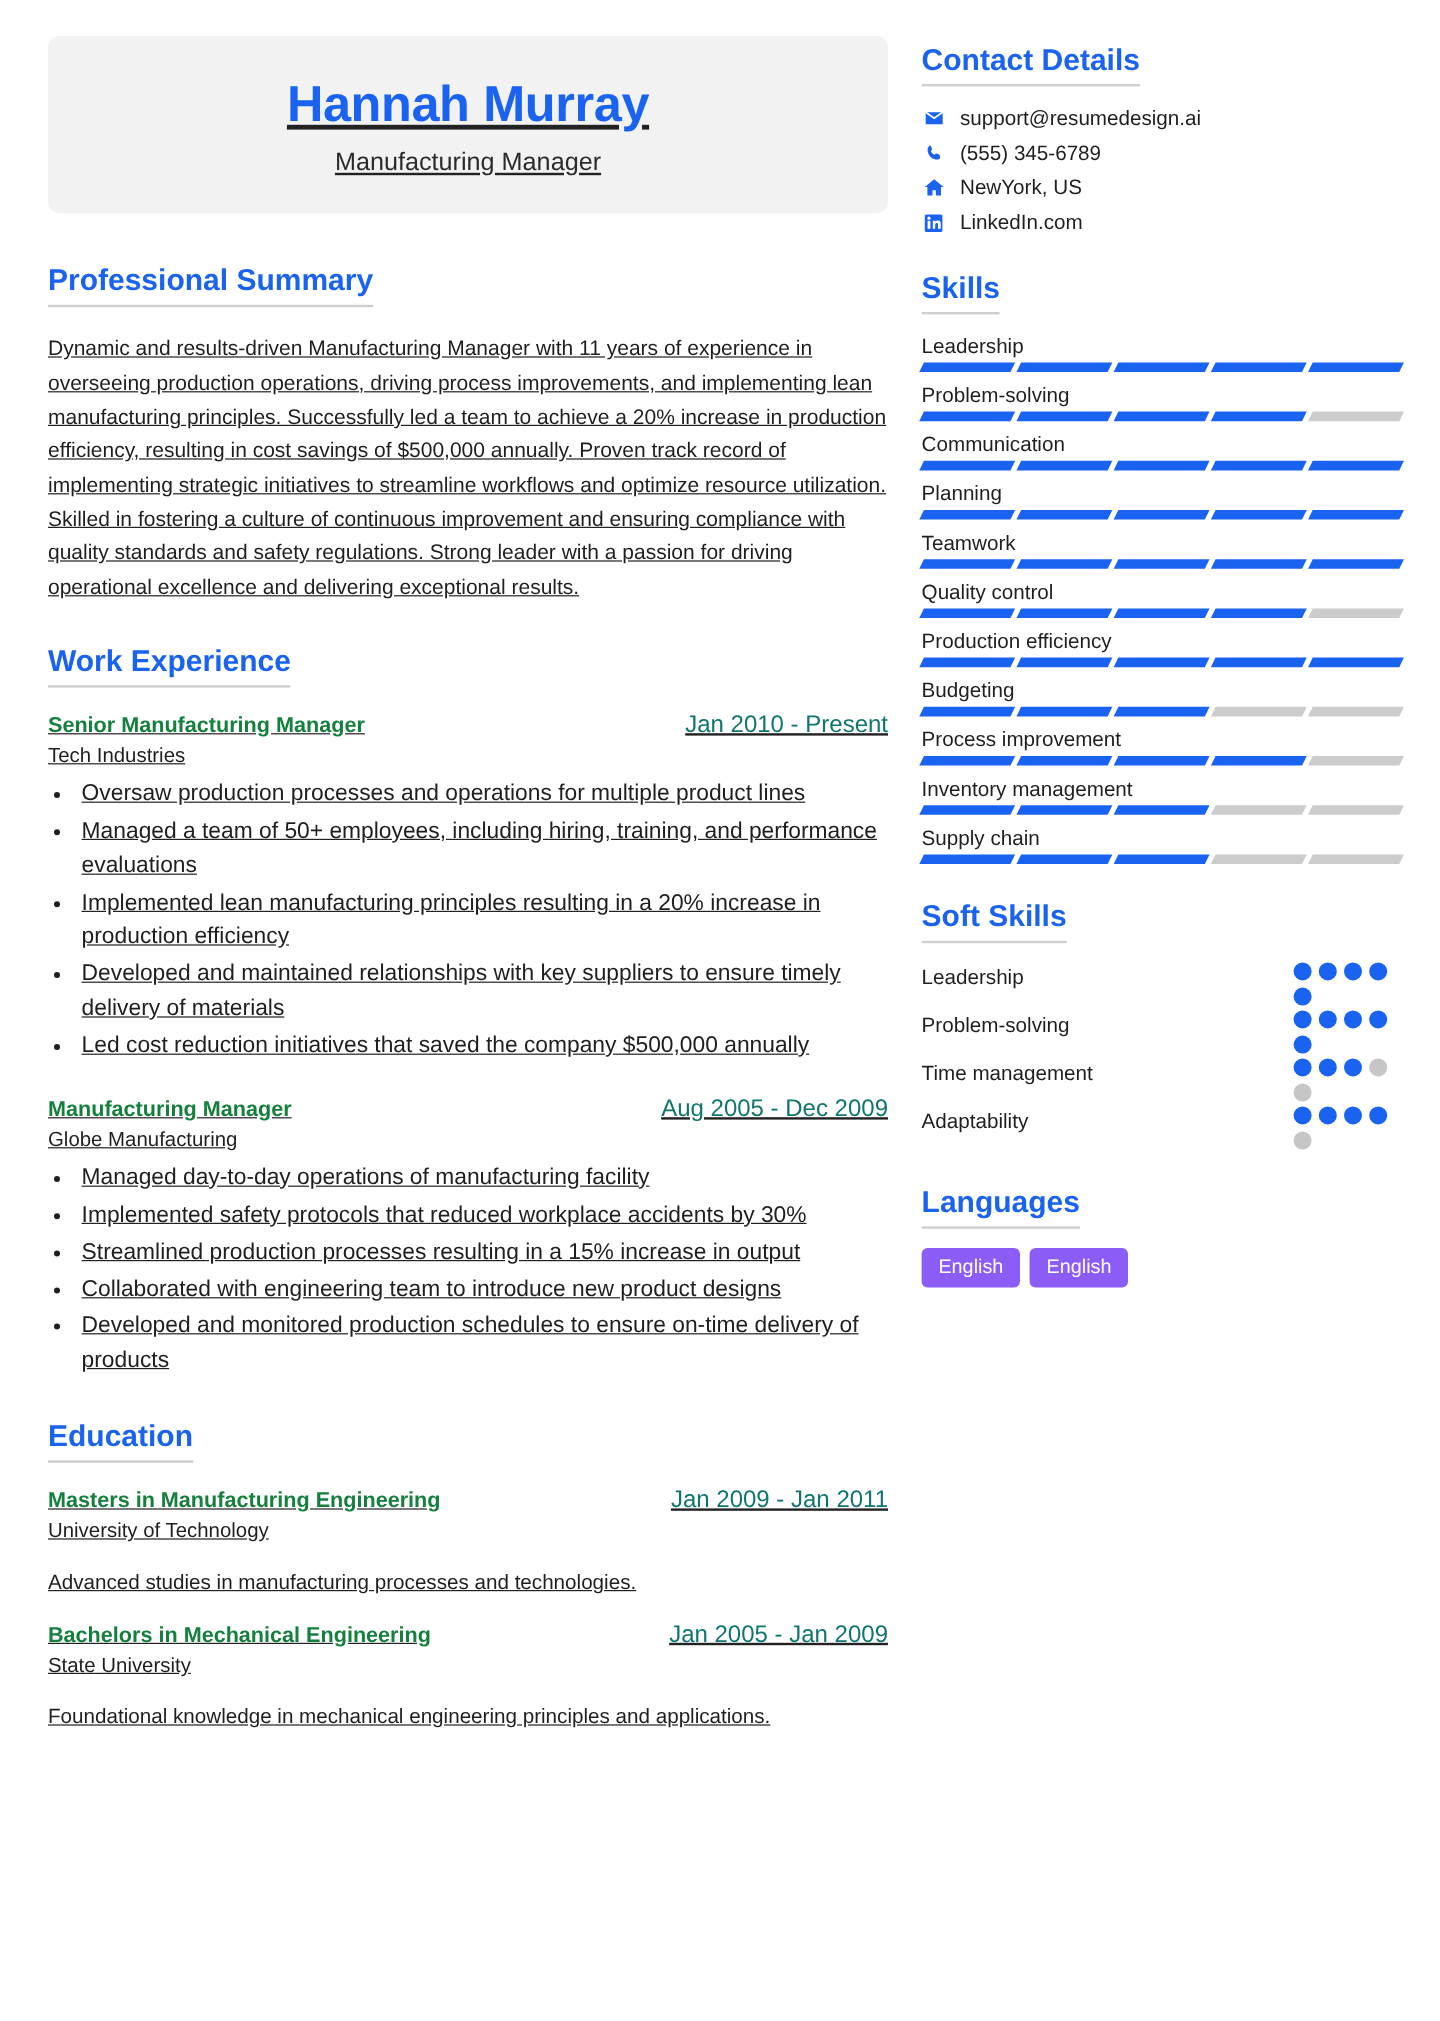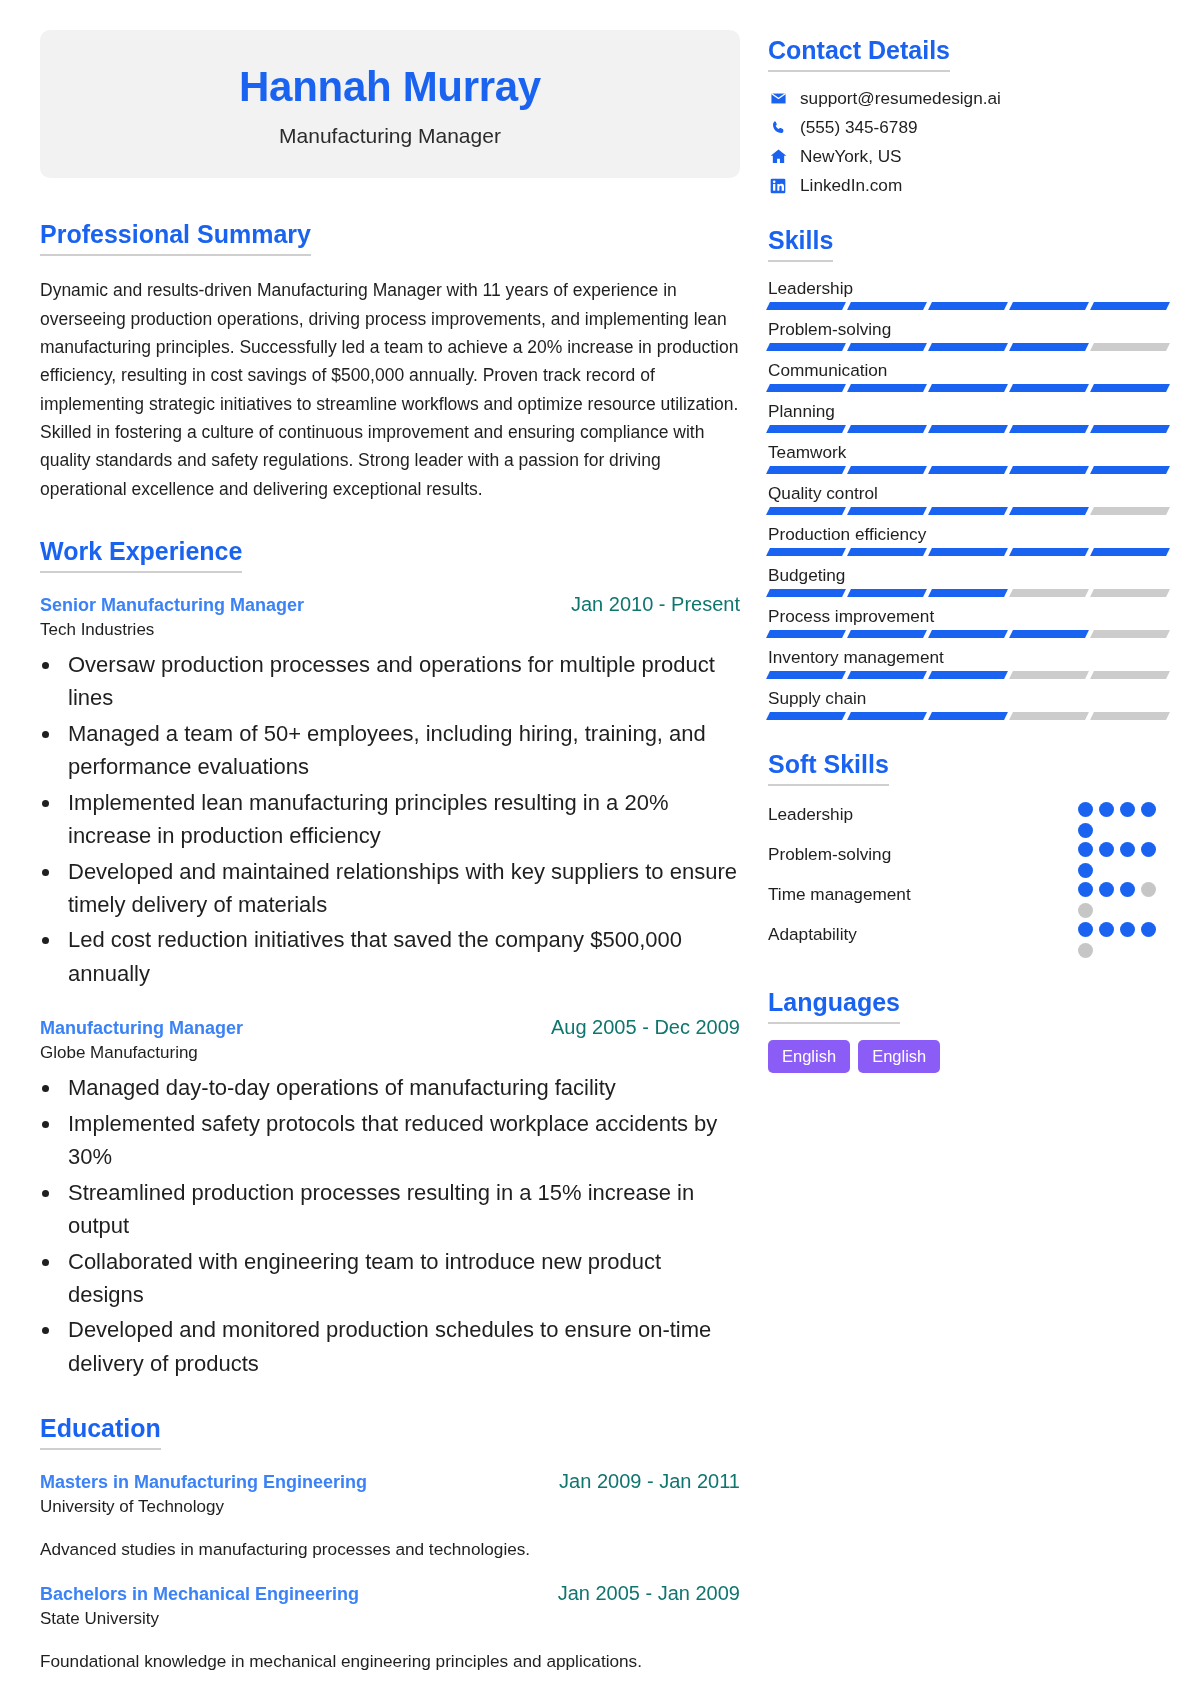--- a/index.html
+++ b/index.html
@@ -13,21 +13,21 @@
   }
   .page {
     width: 1200px;
     height: 1684px;
     position: relative;
     padding: 30px 34px 0 40px;
     display: flex;
     gap: 28px;
   }
   
-  .left { width: 700px; flex: 0 0 700px; }
+  .left { width: 700px; flex: 0 0 700px; text-decoration: underline; }
   .name-card {
     background: #f2f2f2;
     border-radius: 10px;
     padding: 34px 20px 30px 20px;
     text-align: center;
     margin-bottom: 42px;
   }
   .name {
     font-size: 42px;
     font-weight: bold;
@@ -59,40 +59,40 @@
   }
   .job { margin-bottom: 26px; }
   .job-top {
     display: flex;
     justify-content: space-between;
     align-items: baseline;
   }
   .job-title {
     font-size: 18px;
     font-weight: bold;
-    color: #3b82f6;
+    color: #15803d;
   }
   .job-date {
     font-size: 20px;
     color: #0f766e;
     white-space: nowrap;
     padding-left: 12px;
   }
   .job-org {
     font-size: 17px;
     color: #1f1f1f;
     margin-top: 4px;
     margin-bottom: 8px;
   }
   ul.bullets {
     margin: 0 0 0 22px;
     padding: 0;
   }
   ul.bullets li {
-    font-size: 22px;
+    font-size: 19px;
     line-height: 1.52;
     color: #1f1f1f;
     margin-bottom: 2px;
     padding-left: 6px;
   }
   .edu { margin-bottom: 22px; }
   .edu-desc {
     font-size: 17.2px;
     color: #1f1f1f;
     margin-top: 22px;

